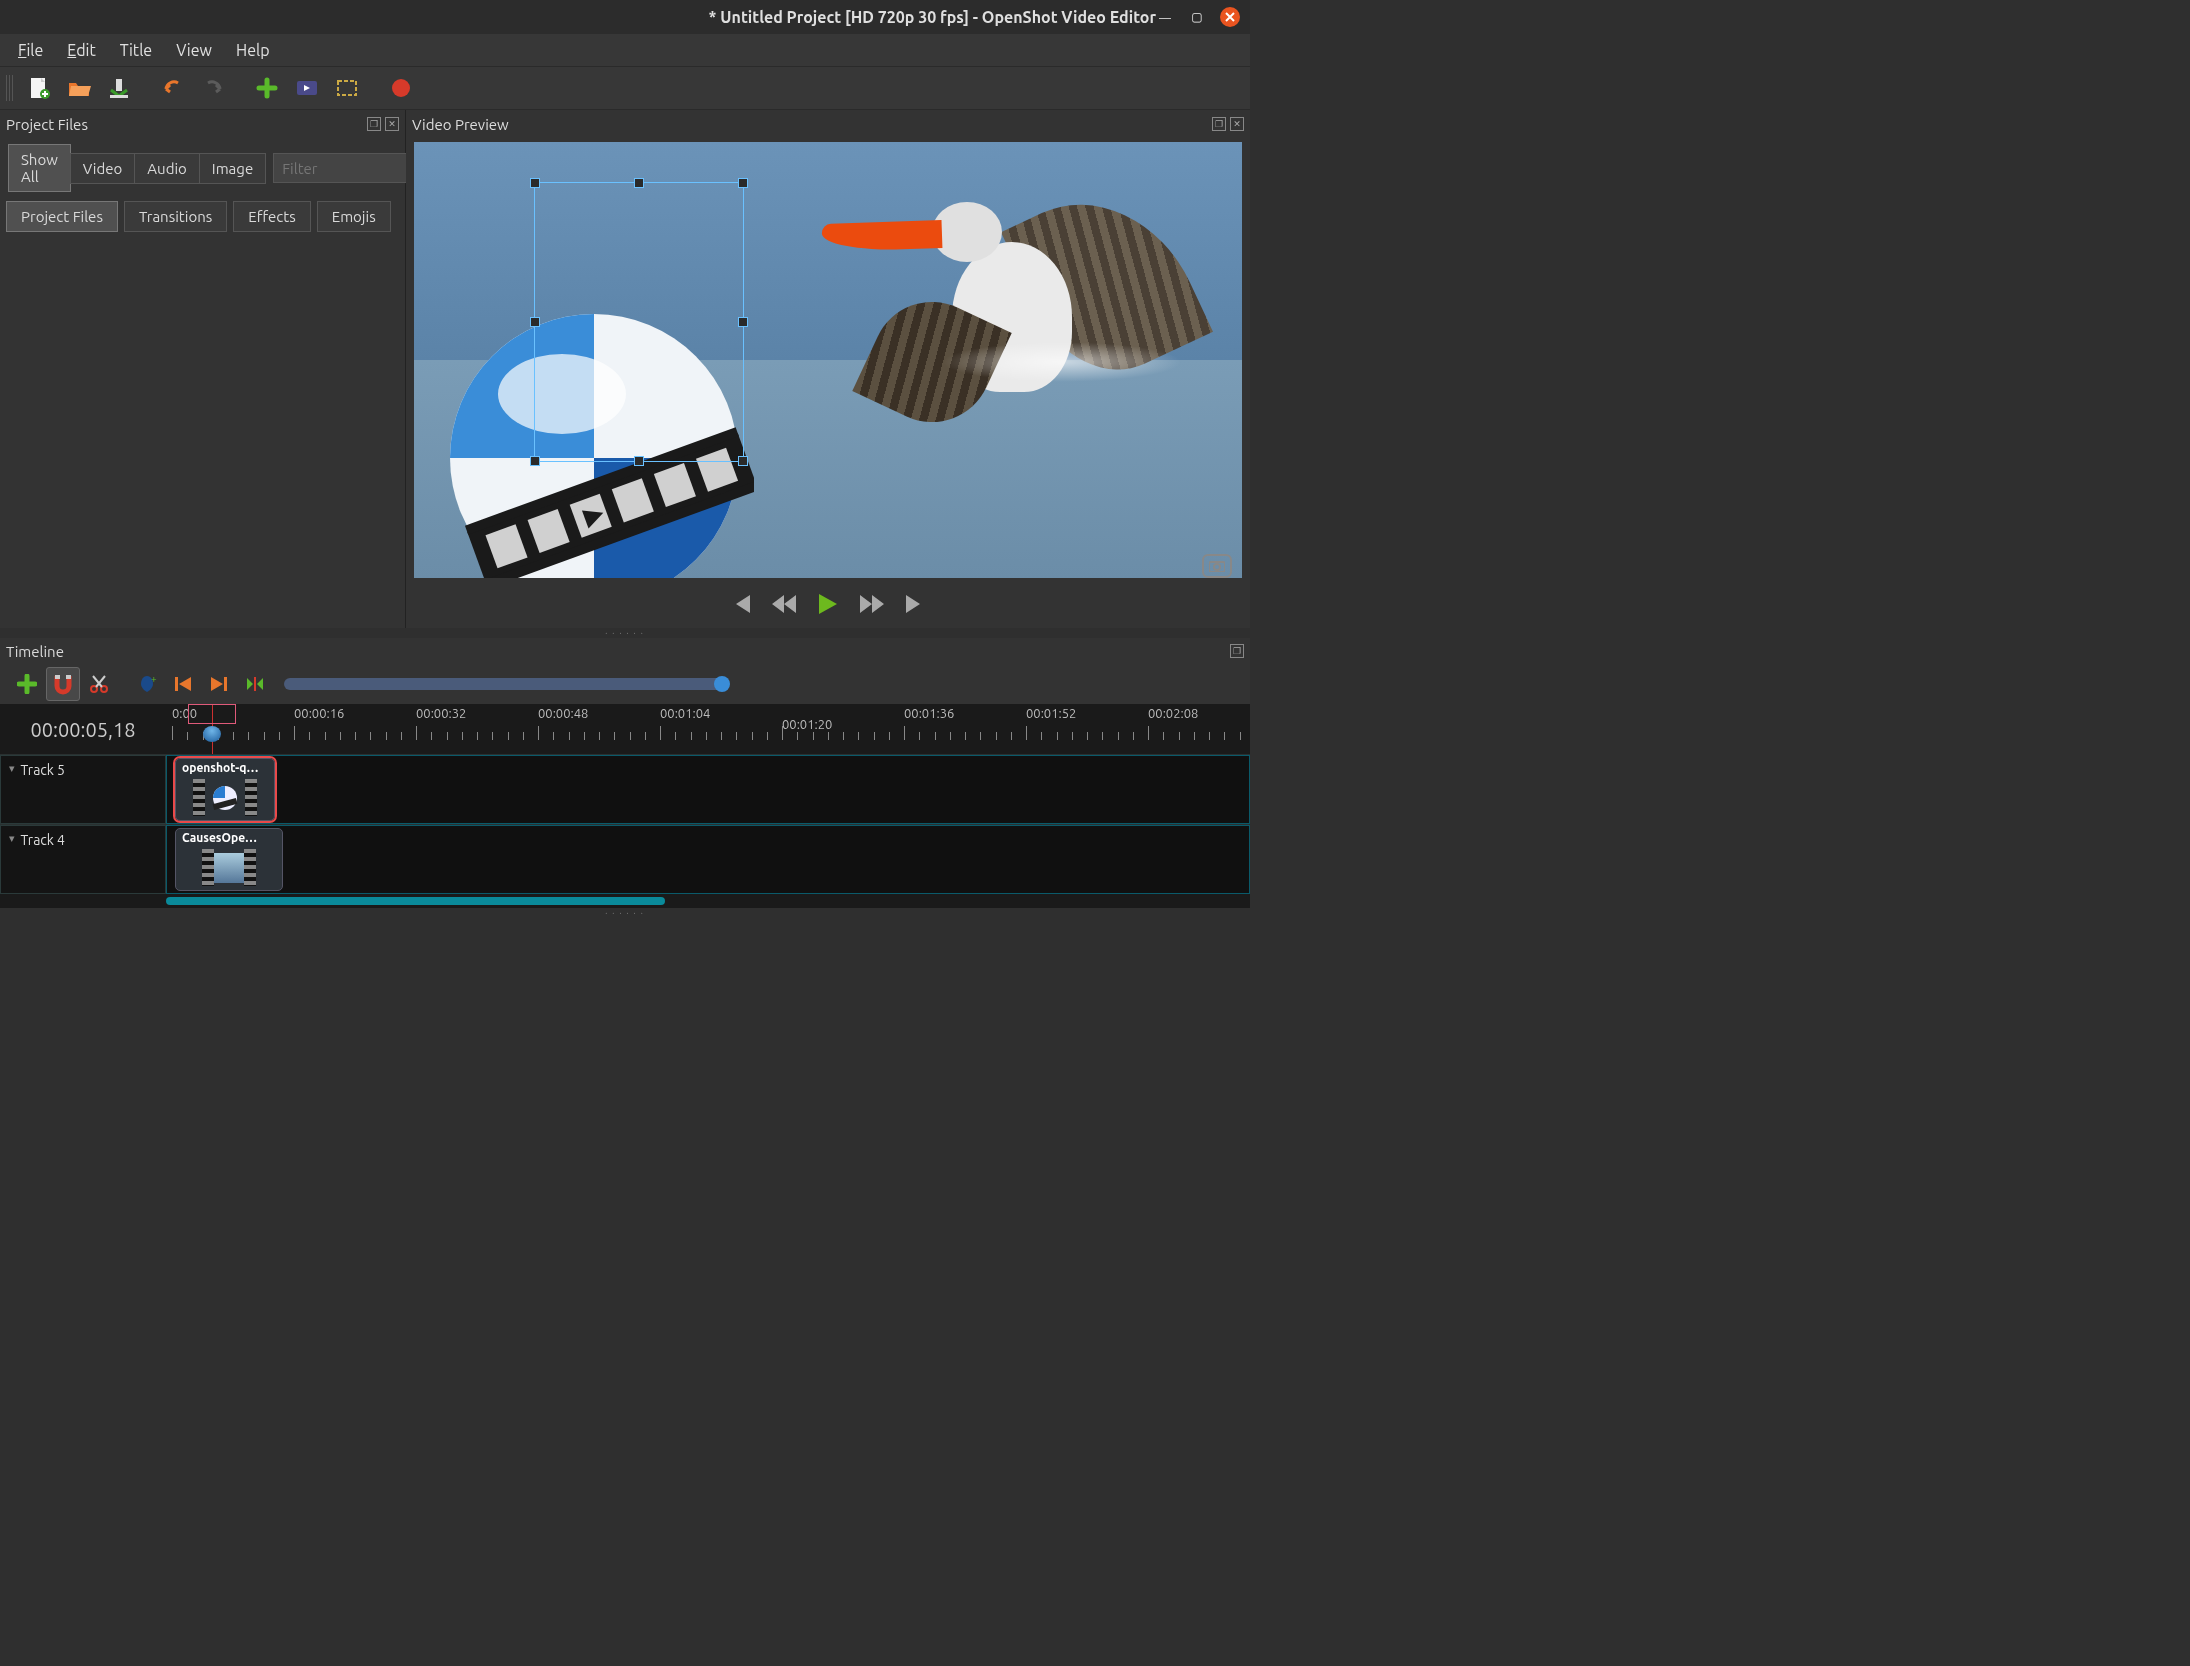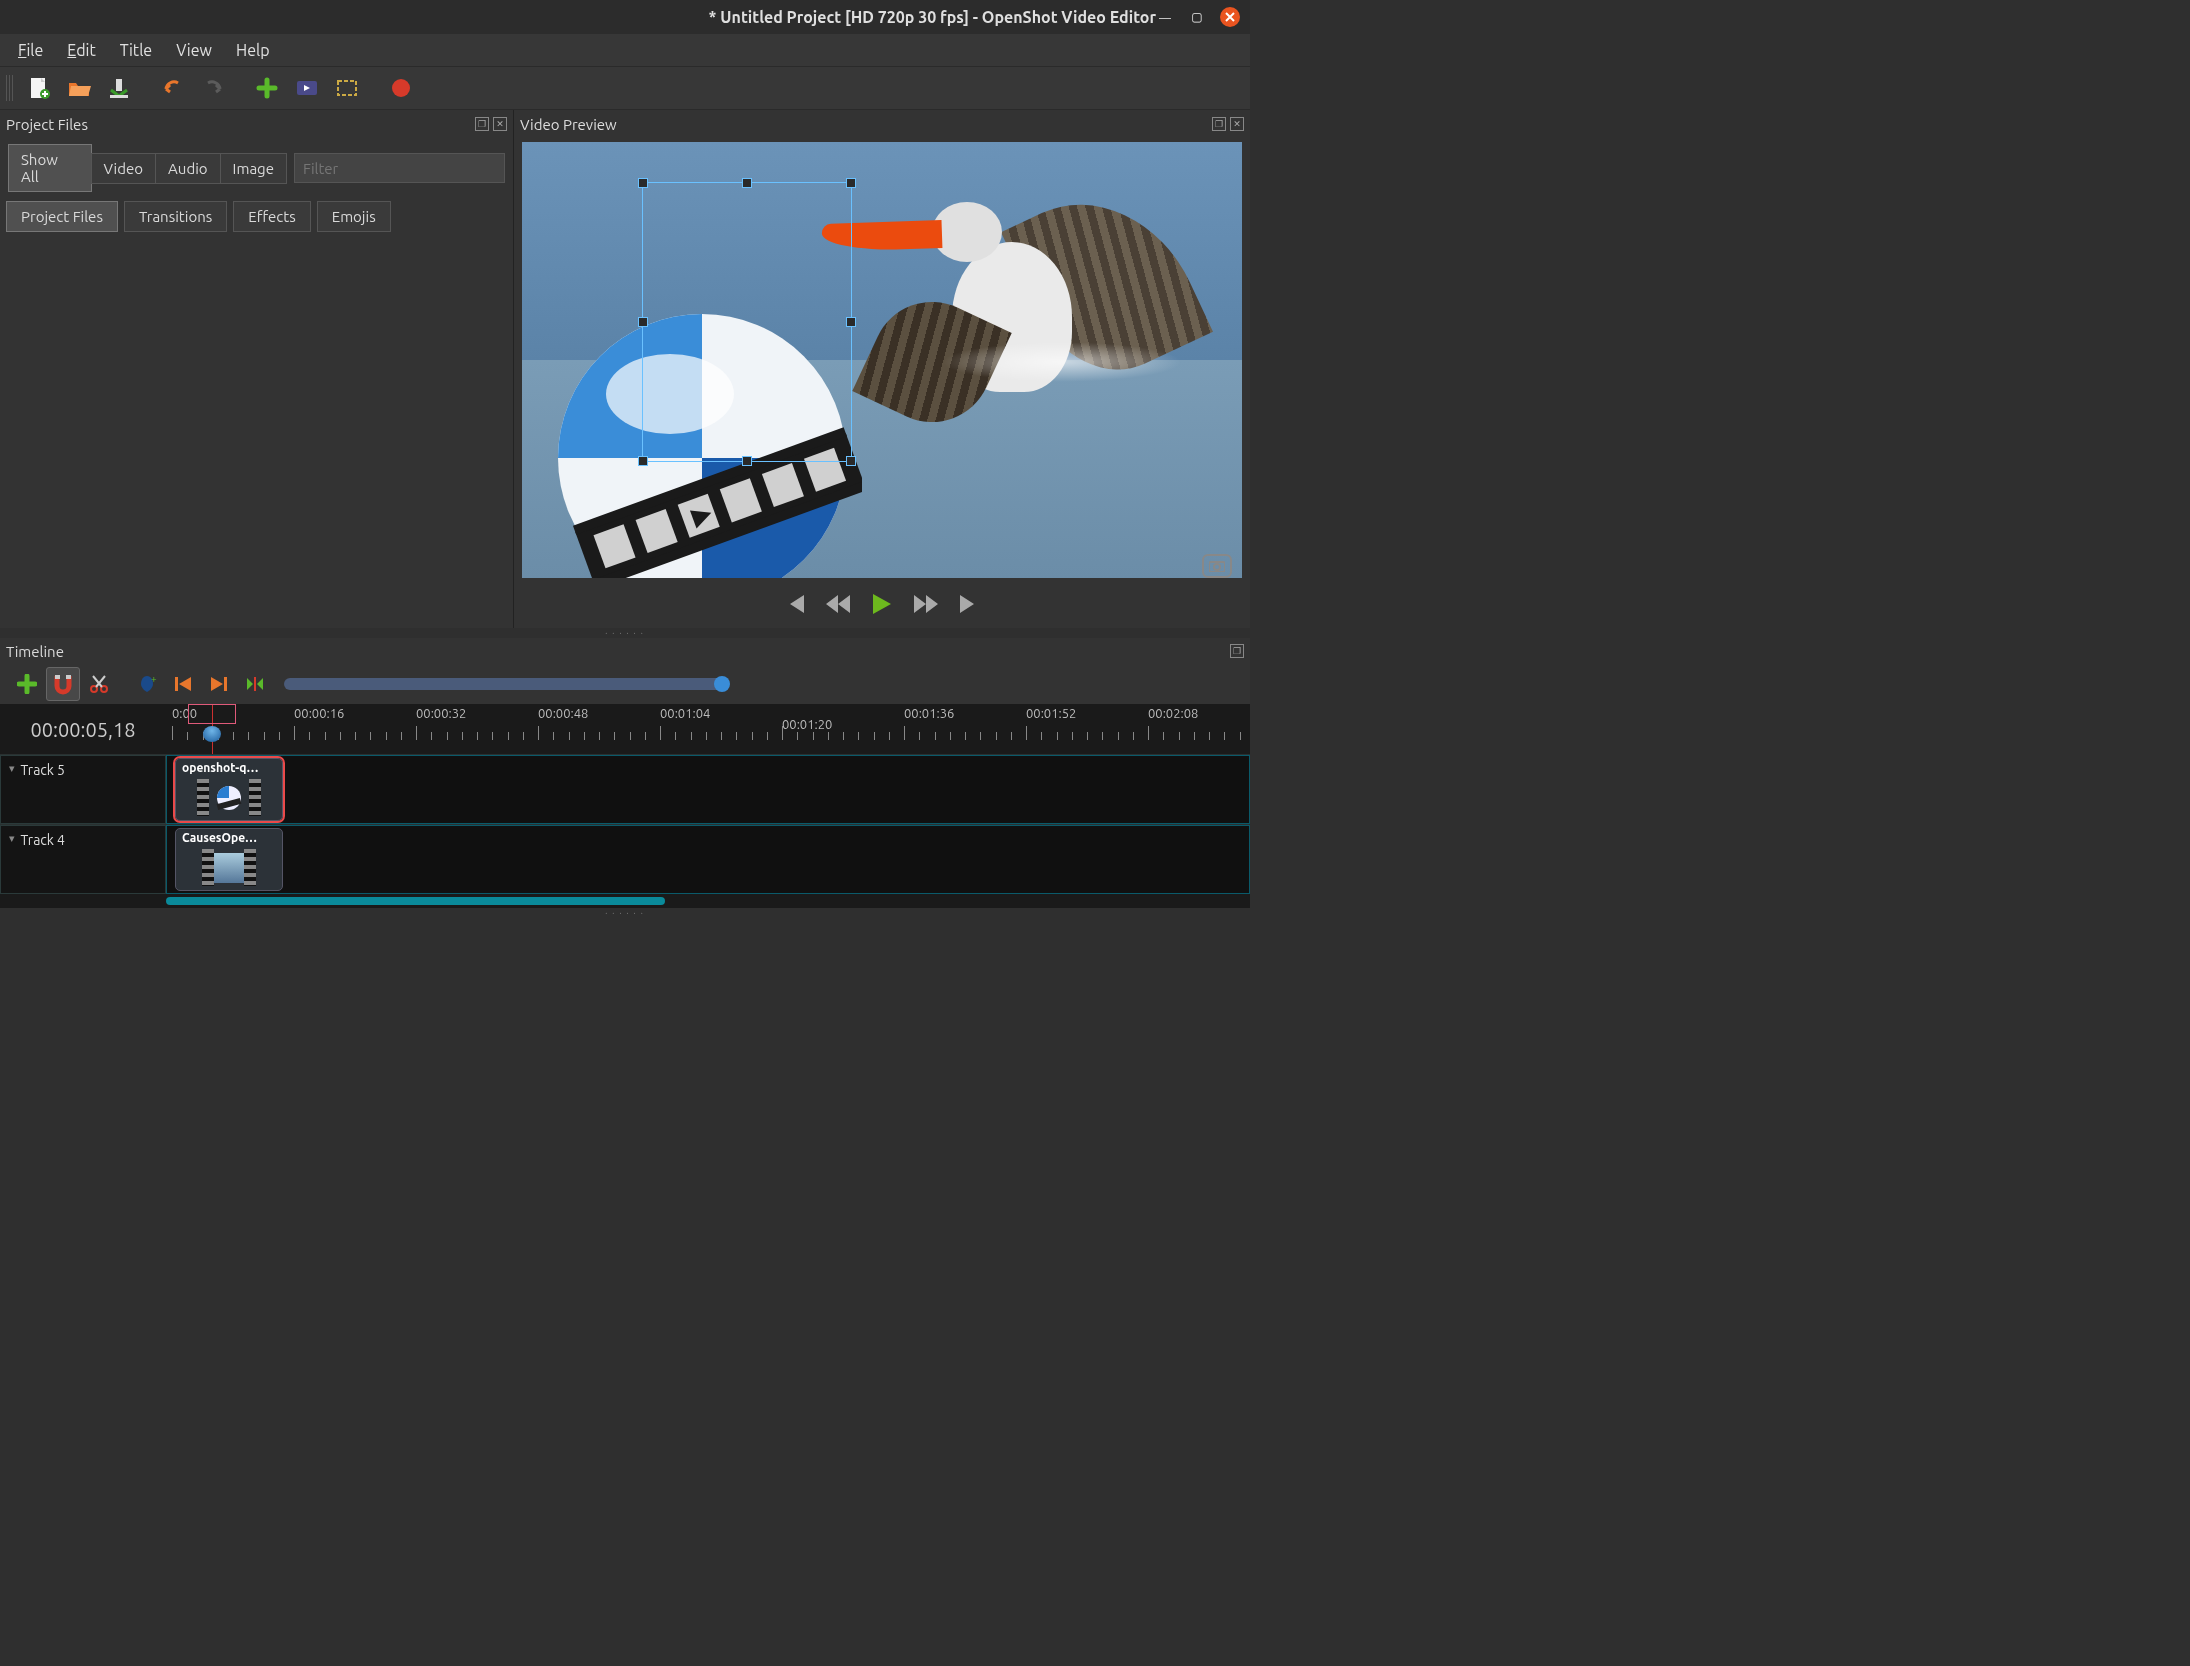--- a/index.html
+++ b/index.html
@@ -19,21 +19,21 @@
 .menu-item .ul { text-decoration: underline; }
 
 
 .toolbar { height: 44px; background:#373737; display:flex; align-items:center; padding:0 6px; gap:6px; border-top:1px solid #2a2a2a; border-bottom:1px solid #2a2a2a;}
 .tbtn { width:34px; height:34px; display:flex; align-items:center; justify-content:center; cursor:pointer; border-radius:3px;}
 .tool-sep{width:8px;}
 .grip{width:8px; height:26px; background:repeating-linear-gradient(90deg,#555 0 1px,transparent 1px 3px); margin-right:2px;}
 
 
 .mainrow { display:flex; height: 518px; }
-.left-pane { width: 514px; background:#333; display:flex; flex-direction:column; border-right:1px solid #222;}
+.left-pane { width: 406px; background:#333; display:flex; flex-direction:column; border-right:1px solid #222;}
 .right-pane { flex:1; background:#333; display:flex; flex-direction:column; }
 
 .pane-header{ height:28px; display:flex; align-items:center; padding:0 6px; font-size:15px; color:#ddd; }
 .pane-header .spacer{flex:1;}
 .pane-hicon{width:14px;height:14px;border:1px solid #888;margin-left:4px;cursor:pointer; font-size:9px; display:flex;align-items:center;justify-content:center;color:#aaa;}
 
 
 .pf-controls{ display:flex; align-items:center; padding:6px 8px; gap:0;}
 .pf-tab{ padding:6px 12px; border:1px solid #555; background:#3a3a3a; font-size:15px; margin-right:-1px; cursor:pointer;}
 .pf-tab.active{ background:#505050; border-color:#777; }
@@ -454,21 +454,21 @@
       </div>
   </div>
 
   <div class="tl-tracks" id="tracks">
       <div class="track-row">
         <div class="track-head">
           <span class="chev">▾</span>
           <span class="name">Track 5</span>
         </div>
         <div class="track-lane">
-          <div class="clip selected" style="left: 8px; width: 108px;">
+          <div class="clip selected" style="left: 8px; width: 100px;">
             <div class="title">openshot-q…</div>
             <div class="thumbstrip">
               <div class="film-l"></div>
               <svg viewBox="0 0 40 30" width="40" height="30">
                 <circle cx="20" cy="15" r="12" fill="#eef"></circle>
                 <path d="M20 3A12 12 0 0 0 8 15h12Z" fill="#2a7dd1"></path>
                 <rect x="8" y="18" width="24" height="6" fill="#222" transform="rotate(-15 20 21)"></rect>
               </svg>
               <div class="film-r"></div>
             </div>

